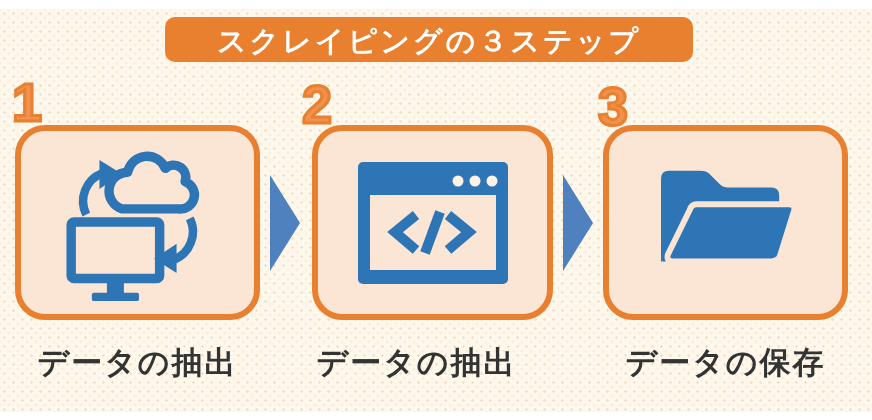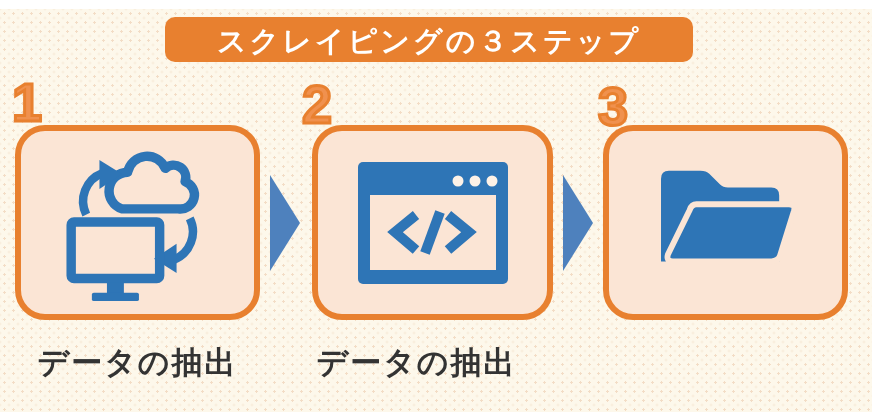--- a/index.html
+++ b/index.html
@@ -120,14 +120,15 @@
     </svg>
   </span>
   <span class="flow-arrow arrow-2">
     <svg width="30" height="96" viewBox="0 0 30 96">
       <polygon points="0,0 30,48 0,96" fill="#4e81bd"></polygon>
     </svg>
   </span>
 
   <div class="step-label label-1">データの抽出</div>
   <div class="step-label label-2">データの抽出</div>
+  <div class="step-label label-3">データの保存</div>
 
 </div>
 
 </body></html>

